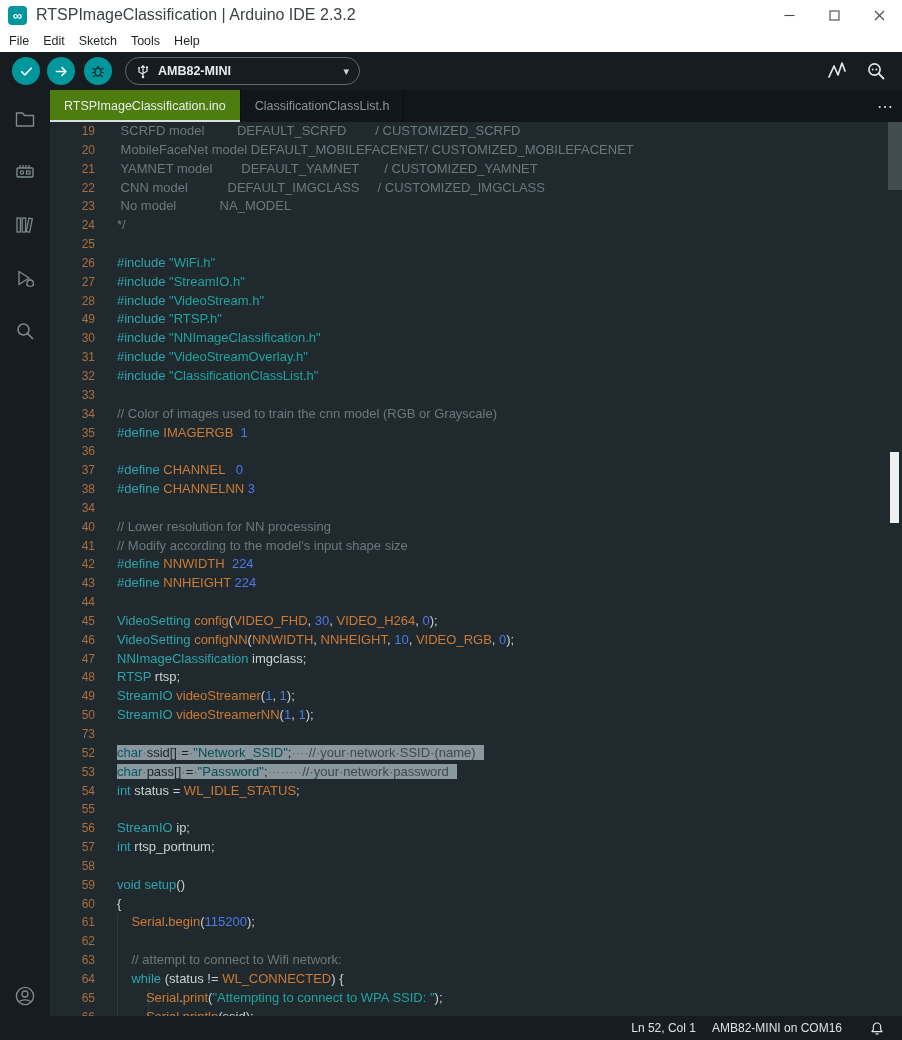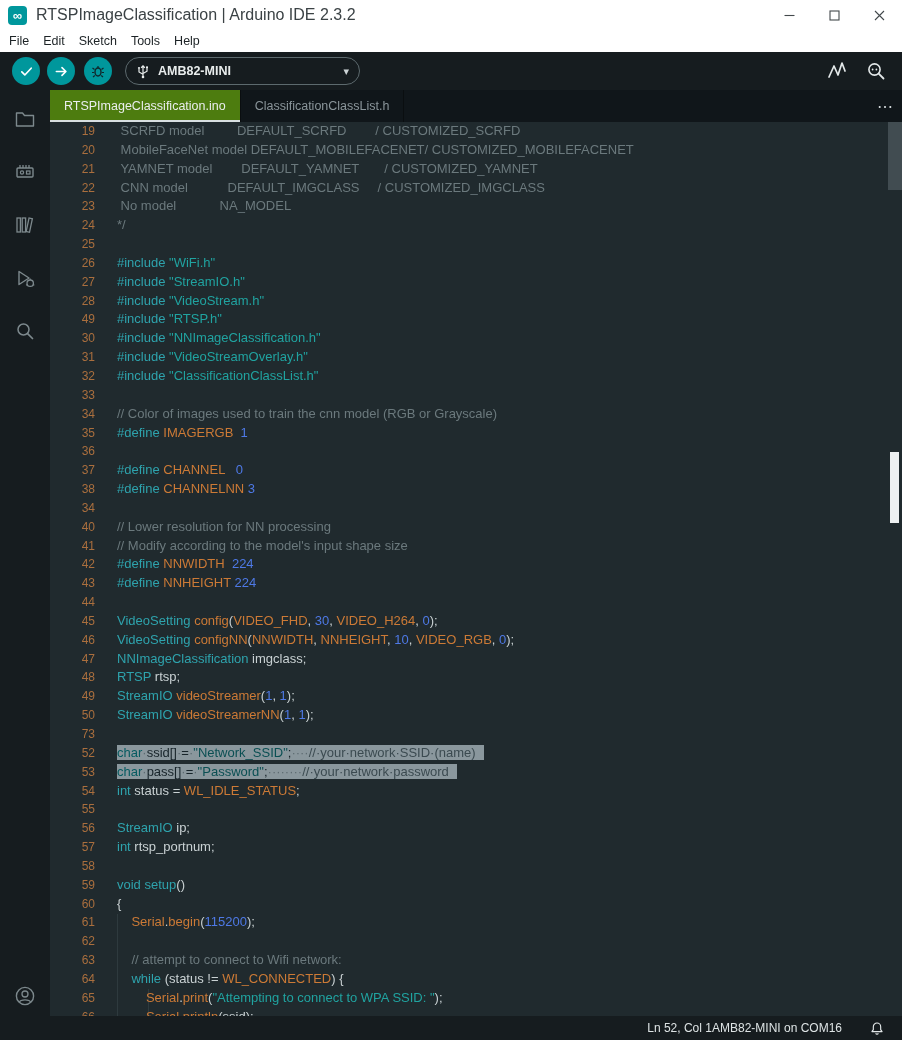--- a/index.html
+++ b/index.html
@@ -62,21 +62,21 @@
   .guide{position:absolute;width:1px;background:#2e3a3e;z-index:0}
   .guide-1{left:67px;top:792px;height:102px}
   .guide-2{left:98px;top:867px;height:27px}
   .scrollbar{position:absolute;top:0;right:0;width:14px;height:100%;z-index:2}
   .sb-thumb{position:absolute;top:0;left:0;width:14px;height:68px;background:#414c51}
   .sb-deco{position:absolute;top:330px;right:3px;width:9px;height:71px;background:#edf0f1}
 
   
   .statusbar{height:24px;background:#161c1f;display:flex;align-items:center;justify-content:flex-end;
              font-size:12px;color:#dde3e4;flex:none}
-  .sb-cursor{margin-right:0}
+  .sb-cursor{margin-right:16px}
   .sb-board{margin-right:28px}
   .sb-bell{margin-right:18px;display:flex;align-items:center;color:#e3e8e9}
 
   svg{display:block}
 </style>
 </head>
 <body>
 
 <div class="window">
 

